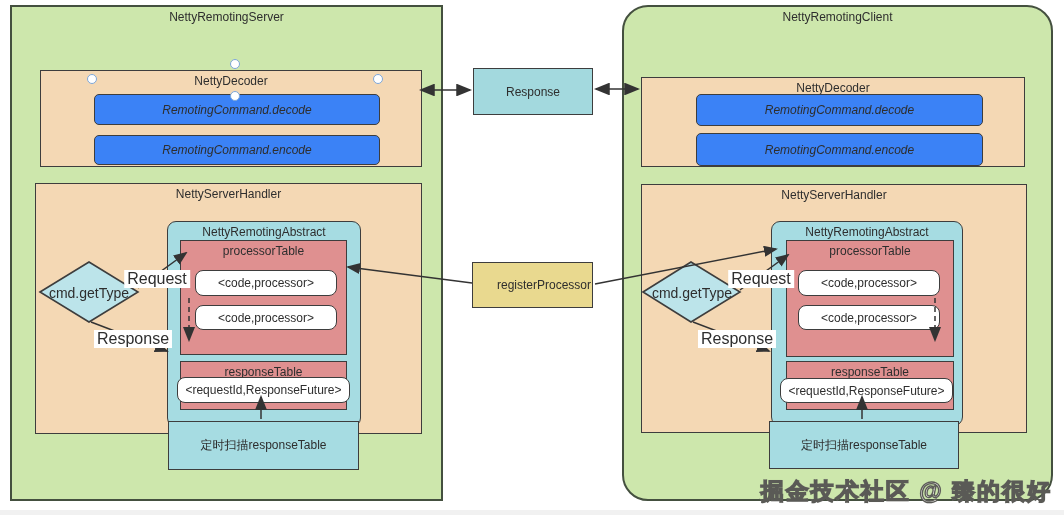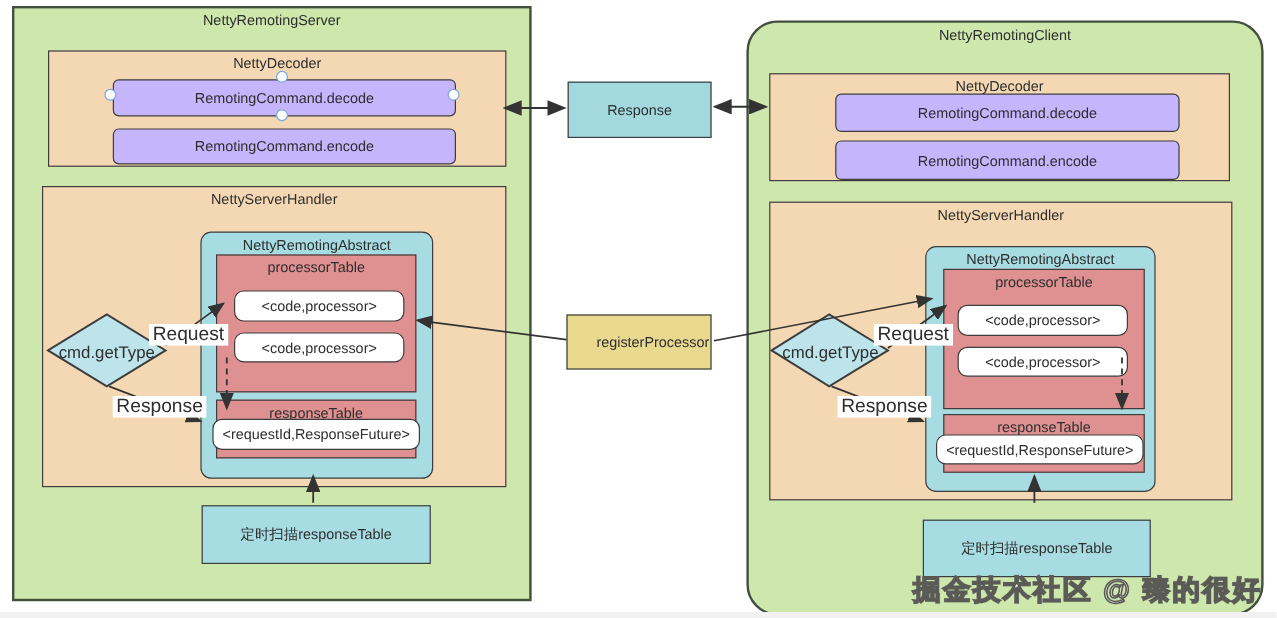--- a/index.html
+++ b/index.html
@@ -2,24 +2,24 @@
 <html><head>
 <meta charset="utf-8">
 <style>
   html,body{margin:0;padding:0;background:#ffffff;}
   .canvas{
     position:relative;width:1064px;height:515px;background:#ffffff;
     font-family:"Liberation Sans","DejaVu Sans",sans-serif;color:#2e2e2e;overflow:hidden;
   }
   .abs{position:absolute;box-sizing:border-box;}
   .group{background:#cde7ac;border:2px solid #44503f;}
-  .tanbox{background:#f4d8b4;border:1.6px solid #3d3d3d;}
+  .tanbox{background:#f4d8b4;border:1.6px solid #3d3d3d;margin-top:28px;}
   .bluebox{background:#a6dce2;border:1.6px solid #3d3d3d;}
   .pinkbox{background:#df9090;border:1.6px solid #3d3d3d;}
-  .pinkround{background:#c4b5fd;border:1.6px solid #3d3d3d;border-radius:5px;}
+  .pinkround{background:#3b82f6;border:1.6px solid #3d3d3d;border-radius:5px;font-style:italic;}
   .whitebox{background:#ffffff;border:1.6px solid #3d3d3d;border-radius:8px;}
   .yellowbox{background:#e9d98f;border:1.6px solid #3d3d3d;padding-left:23px;}
   .title{text-align:center;font-size:12px;padding-top:3px;white-space:nowrap;}
   .ctext{display:flex;align-items:center;justify-content:center;font-size:12px;white-space:nowrap;}
   .rounded8{border-radius:9px;}
   .floatlabel{
     position:absolute;transform:translate(-50%,-50%);background:#ffffff;
     font-size:16px;padding:0 3px;z-index:40;white-space:nowrap;color:#2e2e2e;
   }
   .diamondlabel{
@@ -79,21 +79,21 @@
           </div>
         </div>
       </div>
     </div>
 
     <div class="abs bluebox ctext" style="left:156px;top:414px;width:191px;height:49px;">
       <span>定时扫描responseTable</span>
     </div>
   </div>
 
-  <div class="abs group" style="left:622px;top:17px;width:431px;height:496px;border-radius:26px;">
+  <div class="abs group" style="left:622px;top:5px;width:431px;height:496px;border-radius:26px;">
     <div class="title">NettyRemotingClient</div>
 
     <div class="abs tanbox" style="left:17px;top:42px;width:384px;height:90px;">
       <div class="title">NettyDecoder</div>
       <div class="abs pinkround ctext" style="left:54px;top:16px;width:287px;height:32px;">
         <span>RemotingCommand.decode</span>
       </div>
       <div class="abs pinkround ctext" style="left:54px;top:55px;width:287px;height:33px;">
         <span>RemotingCommand.encode</span>
       </div>

